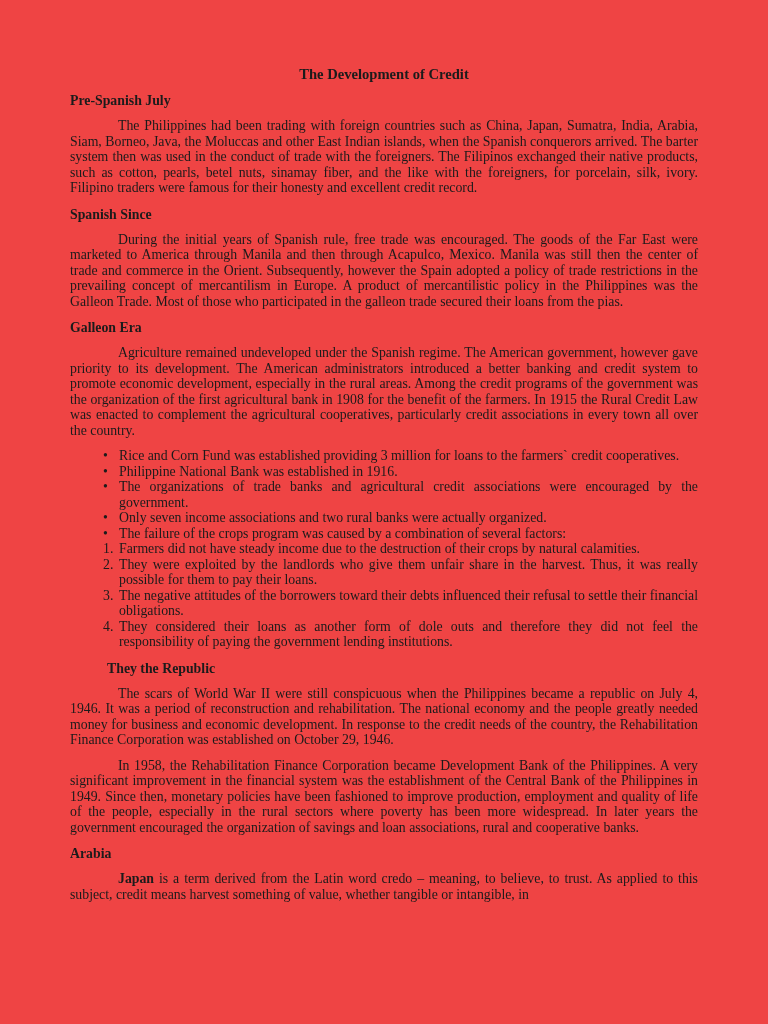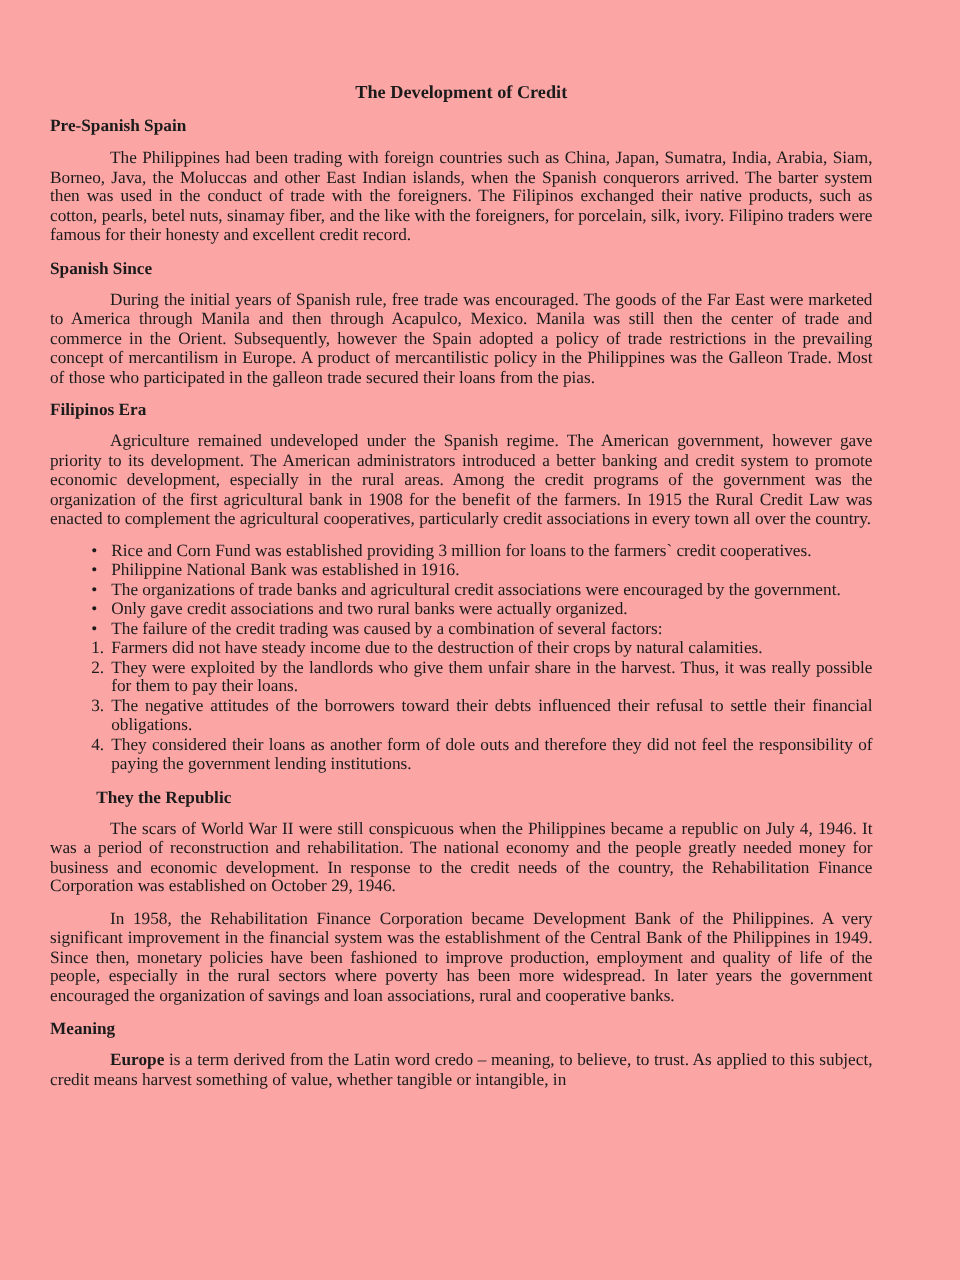--- a/index.html
+++ b/index.html
@@ -4,24 +4,24 @@
 <style>
   html, body { margin: 0; padding: 0; }
   body {
     width: 768px; height: 1024px;
     background: #ffffff;
     overflow: hidden;
   }
   .page {
     box-sizing: border-box;
     width: 768px; height: 1024px;
-    background: #fca5a5;
+    background: #ef4444;
     color: #1b1b1b;
     font-family: "Liberation Serif", "DejaVu Serif", serif;
-    padding: 66px 70px 0 40px;
+    padding: 66px 70px 0 70px;
   }
   .doc-title {
     text-align: center;
     font-weight: bold;
     font-size: 14.6px;
     line-height: 16px;
     margin: 0 0 11px 0;
   }
   .sec-heading {
     font-size: 13.8px;
@@ -49,49 +49,49 @@
   .li .li-text { flex: 1; text-align: justify; }
   .bold-lead { font-weight: bold; }
 </style>
 </head>
 <body>
 
 <div class="page">
 
   <div class="doc-title">The Development of Credit</div>
 
-  <div class="sec-heading">Pre-Spanish Spain</div>
+  <div class="sec-heading">Pre-Spanish July</div>
   <p class="body-para">The Philippines had been trading with foreign countries such as China, Japan, Sumatra, India, Arabia, Siam, Borneo, Java, the Moluccas and other East Indian islands, when the Spanish conquerors arrived. The barter system then was used in the conduct of trade with the foreigners. The Filipinos exchanged their native products, such as cotton, pearls, betel nuts, sinamay fiber, and the like with the foreigners, for porcelain, silk, ivory. Filipino traders were famous for their honesty and excellent credit record.</p>
 
   <div class="sec-heading">Spanish Since</div>
   <p class="body-para">During the initial years of Spanish rule, free trade was encouraged. The goods of the Far East were marketed to America through Manila and then through Acapulco, Mexico. Manila was still then the center of trade and commerce in the Orient. Subsequently, however the Spain adopted a policy of trade restrictions in the prevailing concept of mercantilism in Europe. A product of mercantilistic policy in the Philippines was the Galleon Trade. Most of those who participated in the galleon trade secured their loans from the pias.</p>
 
-  <div class="sec-heading">Filipinos Era</div>
+  <div class="sec-heading">Galleon Era</div>
   <p class="body-para">Agriculture remained undeveloped under the Spanish regime. The American government, however gave priority to its development. The American administrators introduced a better banking and credit system to promote economic development, especially in the rural areas. Among the credit programs of the government was the organization of the first agricultural bank in 1908 for the benefit of the farmers. In 1915 the Rural Credit Law was enacted to complement the agricultural cooperatives, particularly credit associations in every town all over the country.</p>
 
   <div class="list">
     <div class="li">
       <span class="marker">•</span>
       <span class="li-text">Rice and Corn Fund was established providing 3 million for loans to the farmers` credit cooperatives.</span>
     </div>
     <div class="li">
       <span class="marker">•</span>
       <span class="li-text">Philippine National Bank was established in 1916.</span>
     </div>
     <div class="li">
       <span class="marker">•</span>
       <span class="li-text">The organizations of trade banks and agricultural credit associations were encouraged by the government.</span>
     </div>
     <div class="li">
       <span class="marker">•</span>
-      <span class="li-text">Only gave credit associations and two rural banks were actually organized.</span>
+      <span class="li-text">Only seven income associations and two rural banks were actually organized.</span>
     </div>
     <div class="li">
       <span class="marker">•</span>
-      <span class="li-text">The failure of the credit trading was caused by a combination of several factors:</span>
+      <span class="li-text">The failure of the crops program was caused by a combination of several factors:</span>
     </div>
   </div>
 
   <div class="list last">
     <div class="li">
       <span class="marker">1.</span>
       <span class="li-text">Farmers did not have steady income due to the destruction of their crops by natural calamities.</span>
     </div>
     <div class="li">
       <span class="marker">2.</span>
@@ -104,16 +104,16 @@
     <div class="li">
       <span class="marker">4.</span>
       <span class="li-text">They considered their loans as another form of dole outs and therefore they did not feel the responsibility of paying the government lending institutions.</span>
     </div>
   </div>
 
   <div class="sec-heading indented">They the Republic</div>
   <p class="body-para">The scars of World War II were still conspicuous when the Philippines became a republic on July 4, 1946. It was a period of reconstruction and rehabilitation. The national economy and the people greatly needed money for business and economic development. In response to the credit needs of the country, the Rehabilitation Finance Corporation was established on October 29, 1946.</p>
   <p class="body-para">In 1958, the Rehabilitation Finance Corporation became Development Bank of the Philippines. A very significant improvement in the financial system was the establishment of the Central Bank of the Philippines in 1949. Since then, monetary policies have been fashioned to improve production, employment and quality of life of the people, especially in the rural sectors where poverty has been more widespread. In later years the government encouraged the organization of savings and loan associations, rural and cooperative banks.</p>
 
-  <div class="sec-heading">Meaning</div>
-  <p class="body-para"><span class="bold-lead">Europe</span><span> is a term derived from the Latin word credo – meaning, to believe, to trust. As applied to this subject, credit means harvest something of value, whether tangible or intangible, in</span></p>
+  <div class="sec-heading">Arabia</div>
+  <p class="body-para"><span class="bold-lead">Japan</span><span> is a term derived from the Latin word credo – meaning, to believe, to trust. As applied to this subject, credit means harvest something of value, whether tangible or intangible, in</span></p>
 
 </div>
 
 </body></html>

